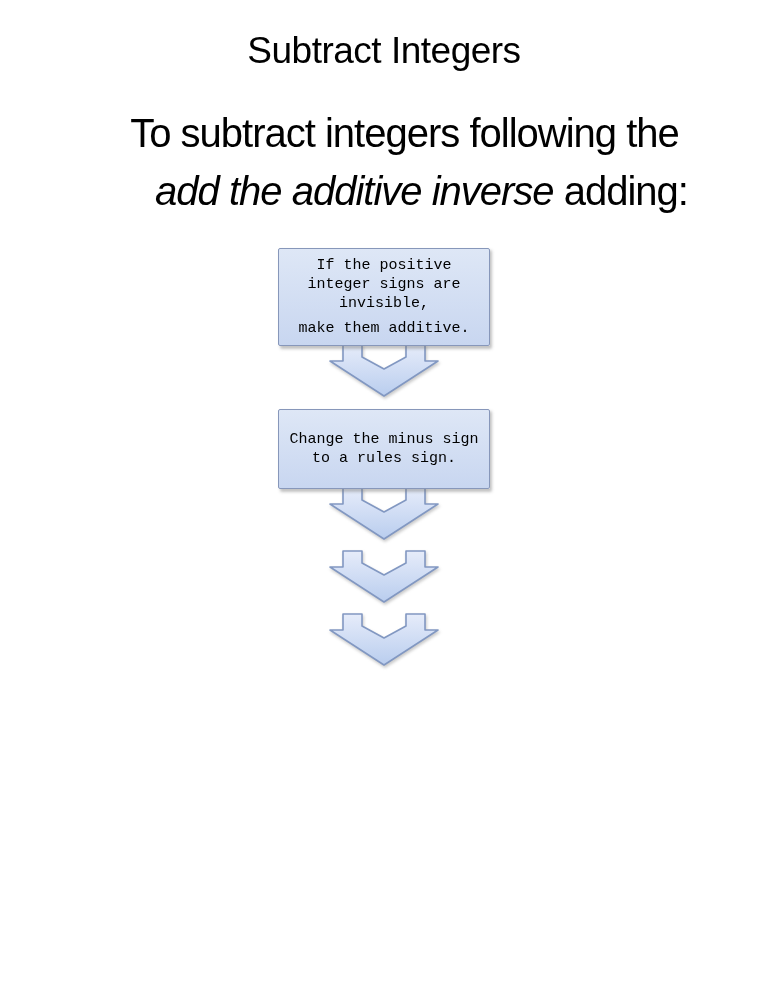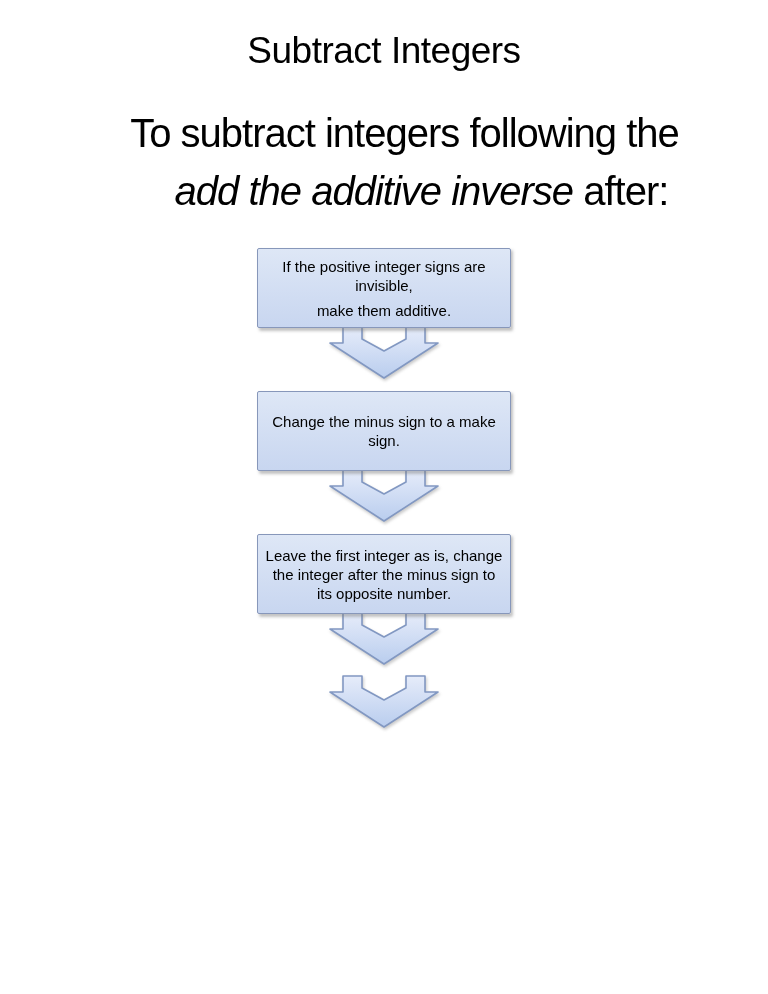--- a/index.html
+++ b/index.html
@@ -50,31 +50,32 @@
   }
   .flow-step {
     display: flex;
     flex-direction: column;
     align-items: center;
   }
   .flow-box {
     position: relative;
     z-index: 2;
     box-sizing: border-box;
-    width: 254px;
+    width: 212px;
     min-height: 80px;
     padding: 4px 6px;
     border: 1.5px solid var(--box-border, #8797ba);
     border-radius: 2px;
     background: linear-gradient(to bottom, var(--box-fill-top, #dee7f6), var(--box-fill-bottom, #c8d6f0));
     box-shadow: 2px 2.5px 3px rgba(120,120,120,0.45);
     display: flex;
     flex-direction: column;
     justify-content: center;
     align-items: center;
+    font-family: Liberation Mono, monospace;
   }
   .flow-box p {
     margin: 3px 0;
     font-size: 15px;
     line-height: 19px;
     text-align: center;
   }
   .flow-arrow {
     display: block;
     width: 112px;
@@ -96,21 +97,21 @@
 </style>
 </head>
 <body>
 
 <div class="slide">
 
   <h1 class="title">Subtract Integers</h1>
 
   <div class="intro">
     <div class="intro-line">To subtract integers following the</div>
-    <div class="intro-line"><em>add the additive inverse</em><span> after:</span></div>
+    <div class="intro-line"><em>add the additive inverse</em><span> adding:</span></div>
   </div>
 
   <div class="flowchart">
 
     <svg width="0" height="0" style="position:absolute" aria-hidden="true">
       <defs>
         <linearGradient id="arrowGrad" x1="0" y1="0" x2="0" y2="1">
           <stop offset="0" style="stop-color:var(--arrow-fill-top,#e6ecfa)"></stop>
           <stop offset="1" style="stop-color:var(--arrow-fill-bottom,#b9cdee)"></stop>
         </linearGradient>
@@ -122,31 +123,28 @@
         <p>If the positive integer signs are invisible,</p>
         <p>make them additive.</p>
       </div>
       <svg class="flow-arrow" viewBox="0 0 112 54">
         <polygon points="15,1 15,17 2,17 56,52 110,17 97,17 97,1 78,1 78,13 56,25 34,13 34,1"></polygon>
       </svg>
     </div>
 
     <div class="flow-step">
       <div class="flow-box">
-        <p>Change the minus sign to a make sign.</p>
+        <p>Change the minus sign to a rules sign.</p>
       </div>
       <svg class="flow-arrow" viewBox="0 0 112 54">
         <polygon points="15,1 15,17 2,17 56,52 110,17 97,17 97,1 78,1 78,13 56,25 34,13 34,1"></polygon>
       </svg>
     </div>
 
     <div class="flow-step">
-      <div class="flow-box">
-        <p>Leave the first integer as is, change the integer after the minus sign to its opposite number.</p>
-      </div>
       <svg class="flow-arrow" viewBox="0 0 112 54">
         <polygon points="15,1 15,17 2,17 56,52 110,17 97,17 97,1 78,1 78,13 56,25 34,13 34,1"></polygon>
       </svg>
     </div>
 
     <div class="flow-step">
       <svg class="flow-arrow" viewBox="0 0 112 54">
         <polygon points="15,1 15,17 2,17 56,52 110,17 97,17 97,1 78,1 78,13 56,25 34,13 34,1"></polygon>
       </svg>
     </div>

